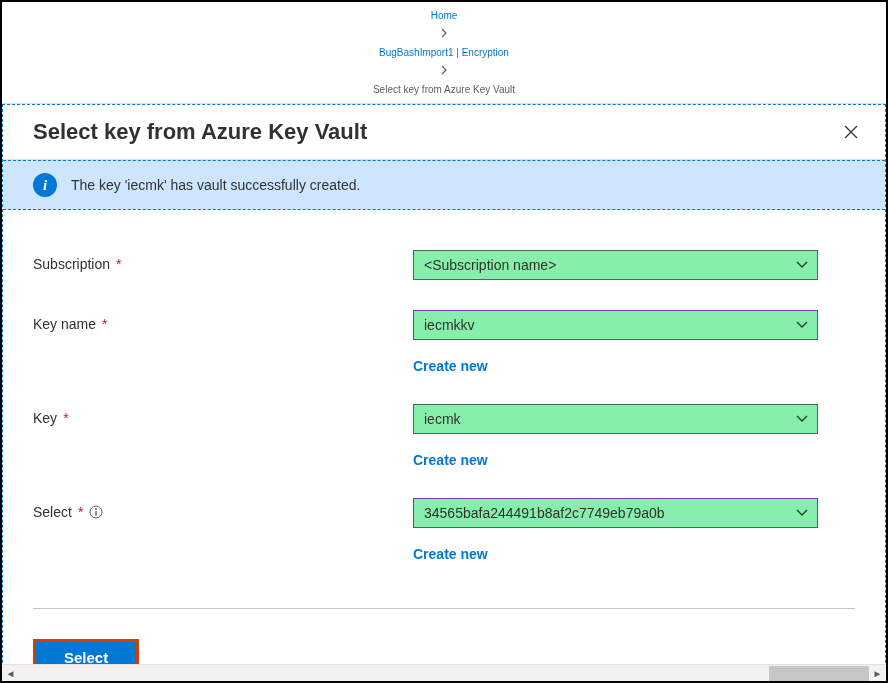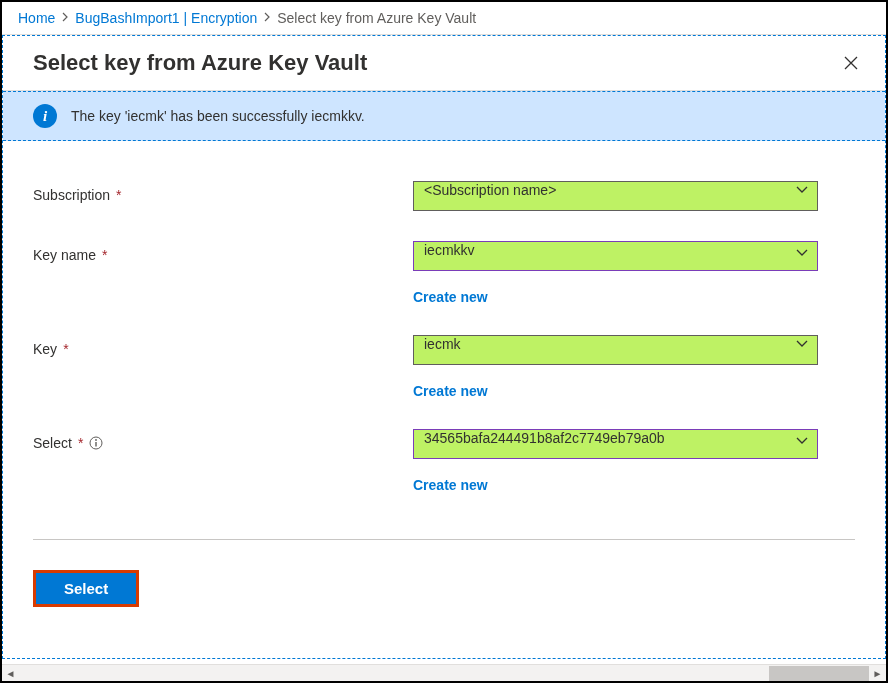--- a/index.html
+++ b/index.html
@@ -14,24 +14,25 @@
       width: 888px;
       height: 683px;
       overflow: hidden;
       position: relative;
       background: #fff;
       border: 2px solid #000;
     }
     .breadcrumb {
       display: flex;
       align-items: center;
-      padding: 8px 16px;
-      font-size: 14px;
+      padding: 8px 8px;
+      font-size: 10px;
       border-bottom: 1px solid #e1dfdd;
       gap: 6px;
+      flex-direction: column;
     }
     .breadcrumb a {
       color: #0078d4;
       text-decoration: none;
       cursor: pointer;
     }
     .breadcrumb .sep {
       color: #605e5c;
       font-size: 12px;
     }
@@ -123,27 +124,26 @@
     .form-field {
       flex: 1;
     }
     .dropdown {
       width: 405px;
       height: 30px;
       border: 1px solid #605e5c;
       display: flex;
       align-items: center;
       justify-content: space-between;
-      padding: 0 8px 12px 10px;
-      cursor: pointer;
-      background: #bef264;
+      padding: 0 8px 0 10px;
+      cursor: pointer;
+      background: #86efac;
     }
     .dropdown.purple {
       border-color: #7a3db8;
-      align-items: flex-end;
     }
     .dropdown-text {
       font-size: 14px;
       color: #323130;
       white-space: nowrap;
       overflow: hidden;
       text-overflow: ellipsis;
     }
     .chevron {
       flex-shrink: 0;
@@ -230,21 +230,21 @@
     <div class="panel-title">Select key from Azure Key Vault</div>
     <div class="close-btn">
       <svg width="16" height="16" viewBox="0 0 16 16">
         <path d="M2 2 L14 14 M14 2 L2 14" stroke="#323130" stroke-width="1.3" fill="none"></path>
       </svg>
     </div>
   </div>
 
   <div class="info-bar">
     <div class="info-icon">i</div>
-    <div class="info-text">The key 'iecmk' has been successfully iecmkkv.</div>
+    <div class="info-text">The key 'iecmk' has vault successfully created.</div>
   </div>
 
   <div class="form-area">
 
     <div class="form-row">
       <div class="form-label">
         <span>Subscription</span>
         <span class="required">*</span>
       </div>
       <div class="form-field">

